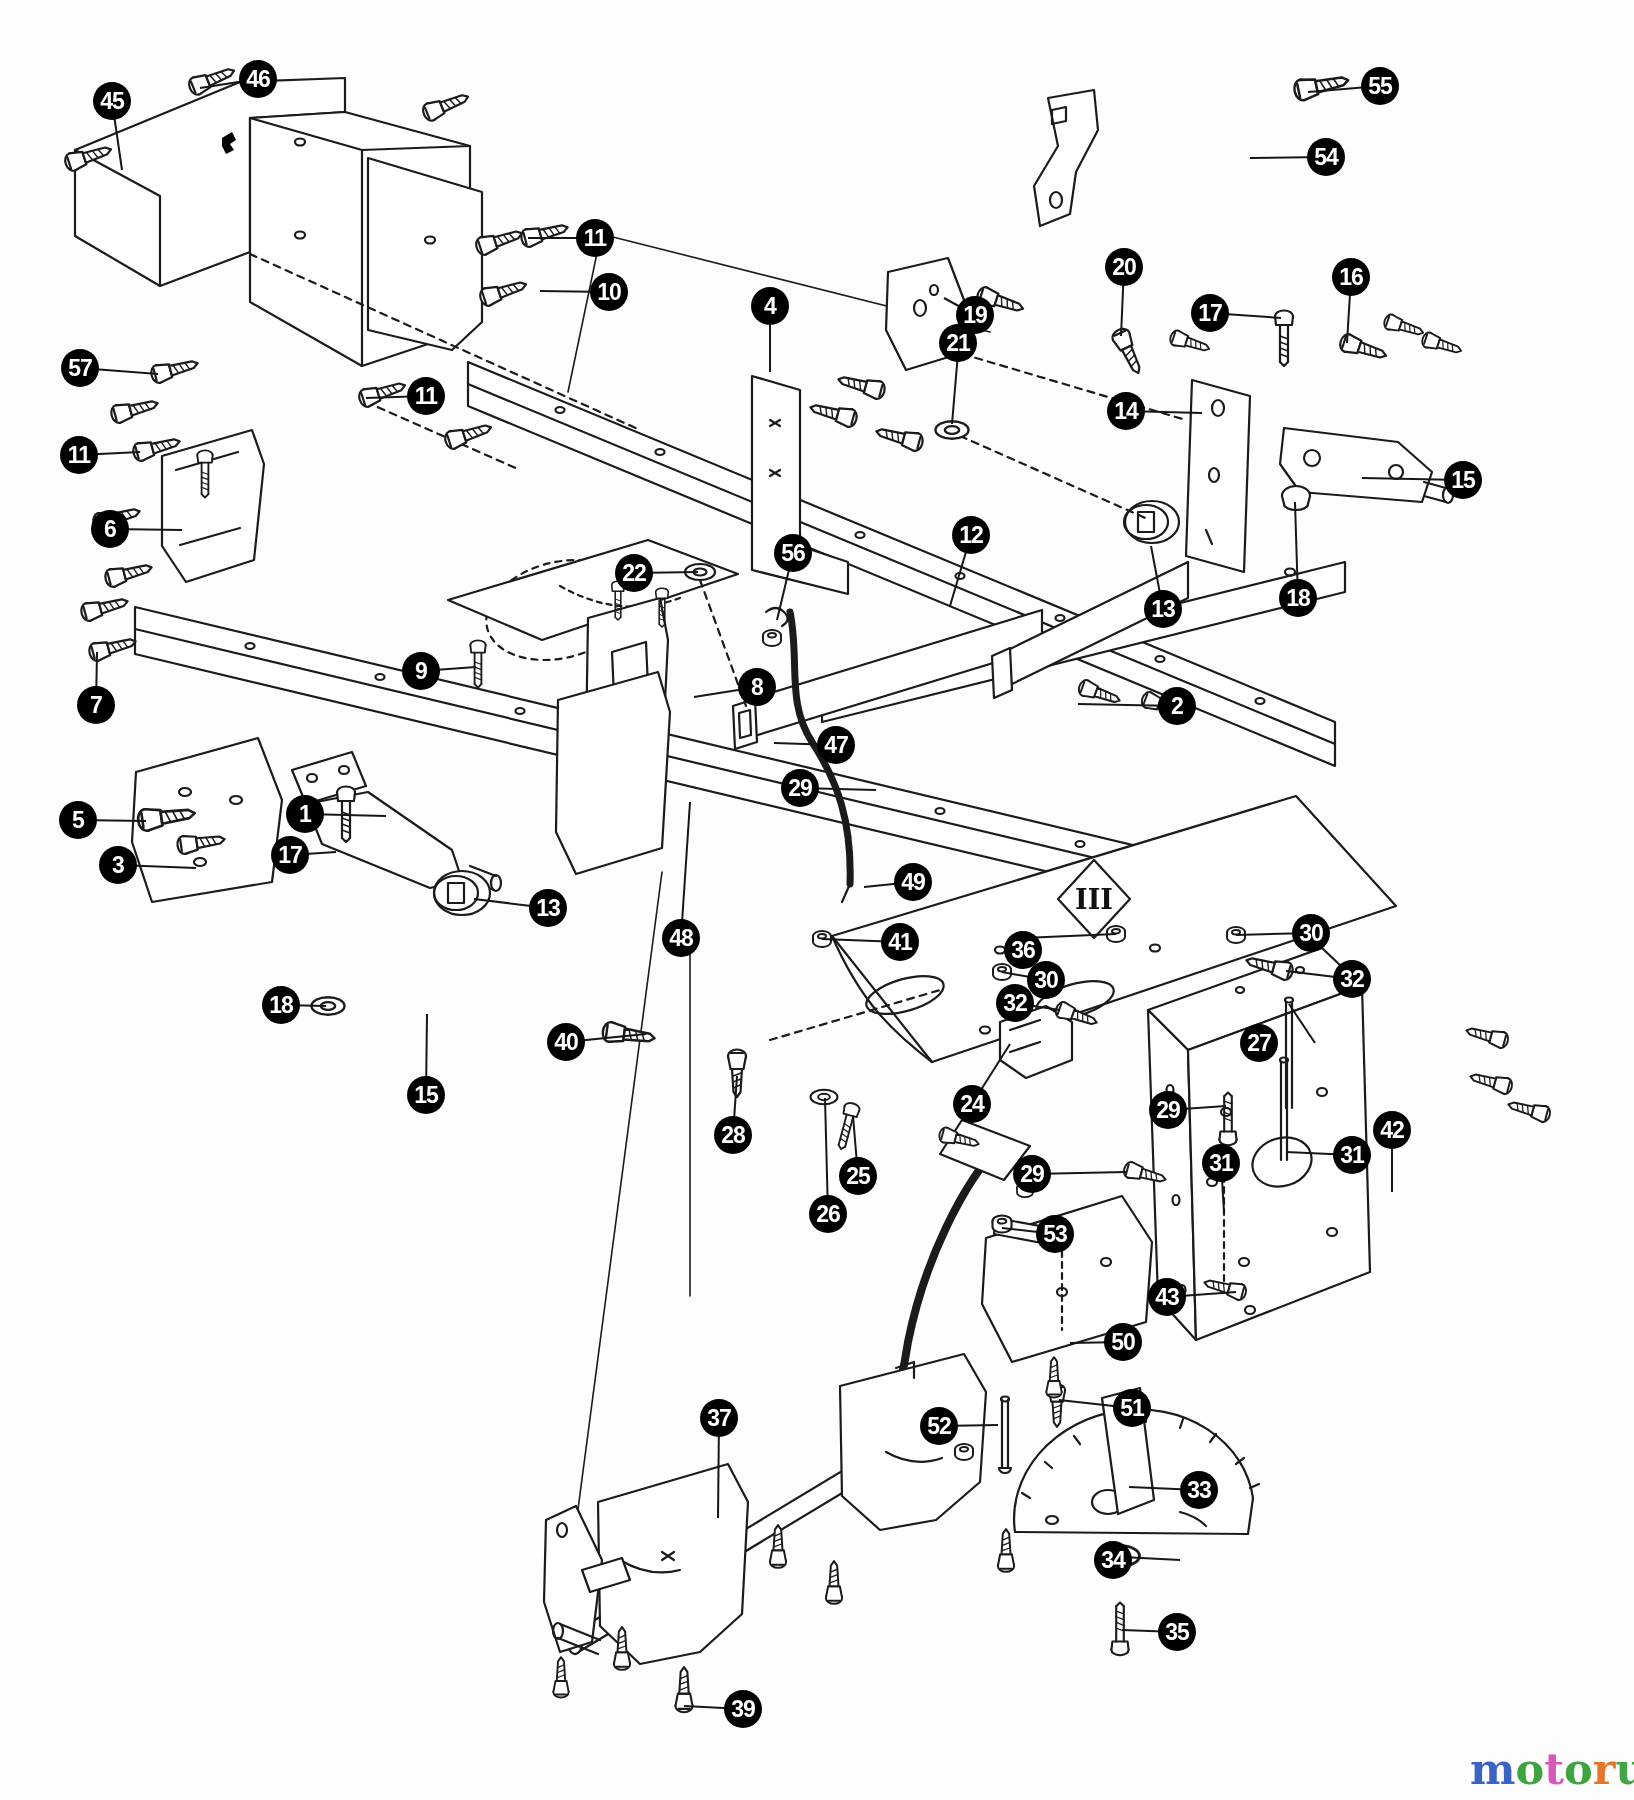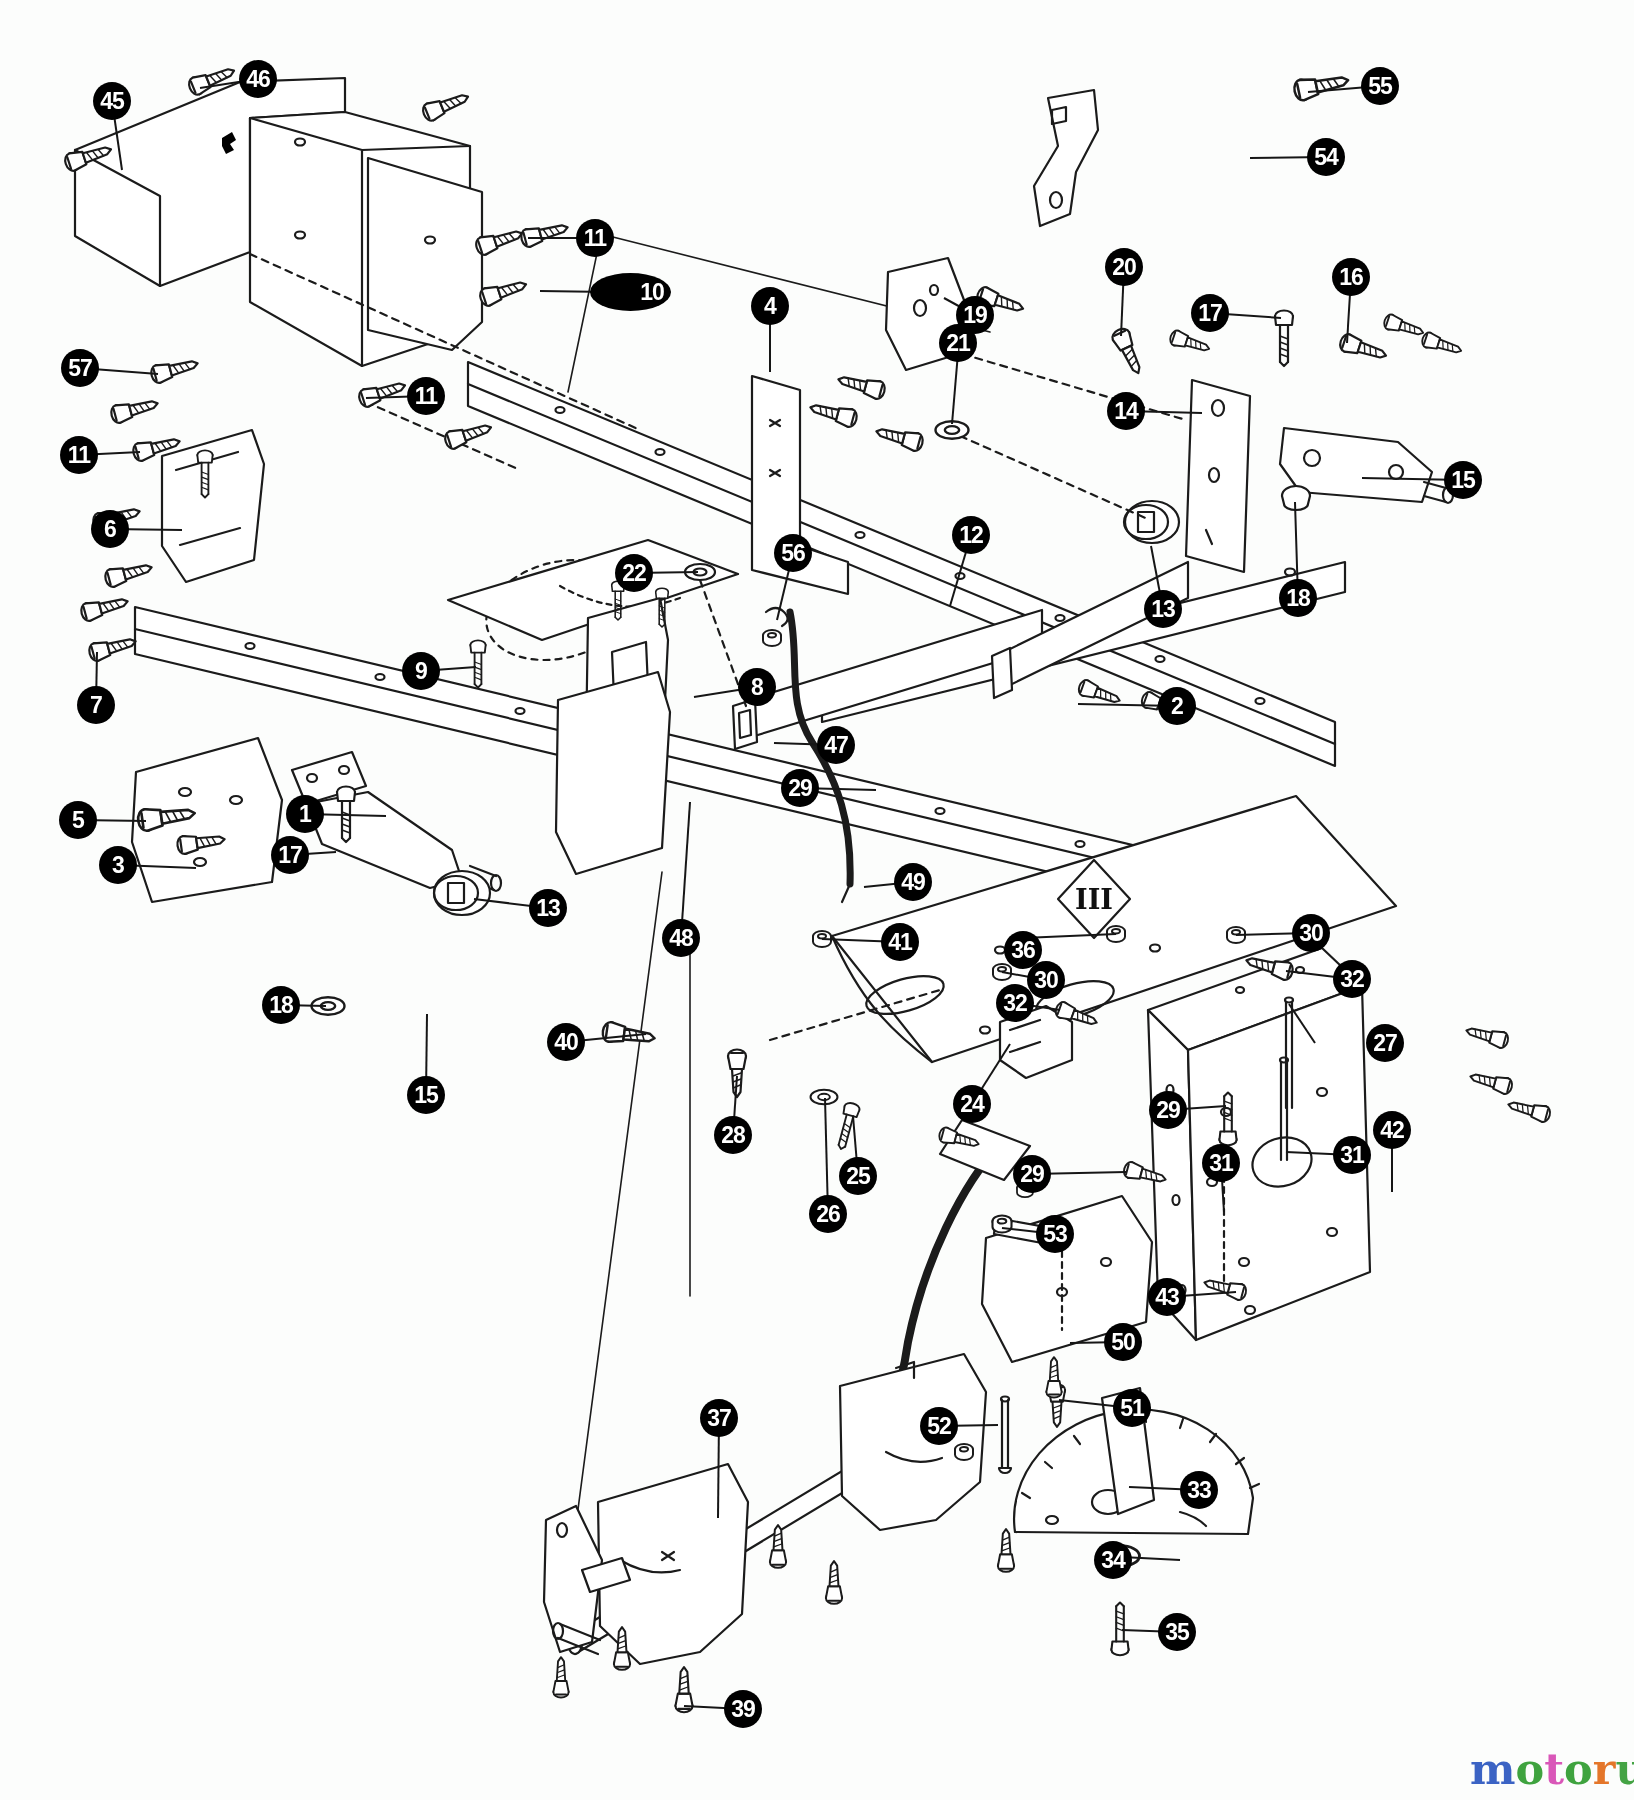--- a/index.html
+++ b/index.html
@@ -403,21 +403,21 @@
       <line x1="1177" y1="1632" x2="1122" y2="1630"></line>
     </svg>
 
   <div>
       <div class="callout" style="left: 239px; top: 60px;">46</div>
       <div class="callout" style="left: 93px; top: 82px;">45</div>
       <div class="callout" style="left: 1361px; top: 67px;">55</div>
       <div class="callout" style="left: 1307px; top: 138px;">54</div>
       <div class="callout" style="left: 407px; top: 377px;">11</div>
       <div class="callout" style="left: 576px; top: 219px;">11</div>
-      <div class="callout" style="left: 590px; top: 273px; padding-left: 43px;">10</div>
+      <div class="callout" style="left: 590px; top: 273px;">10</div>
       <div class="callout" style="left: 61px; top: 349px;">57</div>
       <div class="callout" style="left: 60px; top: 436px;">11</div>
       <div class="callout" style="left: 91px; top: 510px;">6</div>
       <div class="callout" style="left: 77px; top: 686px;">7</div>
       <div class="callout" style="left: 751px; top: 287px;">4</div>
       <div class="callout" style="left: 956px; top: 296px;">19</div>
       <div class="callout" style="left: 939px; top: 324px; text-align: right;">21</div>
       <div class="callout" style="left: 1105px; top: 248px;">20</div>
       <div class="callout" style="left: 1332px; top: 258px;">16</div>
       <div class="callout" style="left: 1191px; top: 294px;">17</div>
@@ -442,21 +442,21 @@
       <div class="callout" style="left: 262px; top: 986px;">18</div>
       <div class="callout" style="left: 407px; top: 1076px;">15</div>
       <div class="callout" style="left: 547px; top: 1023px;">40</div>
       <div class="callout" style="left: 894px; top: 863px;">49</div>
       <div class="callout" style="left: 881px; top: 923px;">41</div>
       <div class="callout" style="left: 1004px; top: 919px; margin-top: 12px;">36</div>
       <div class="callout" style="left: 1292px; top: 914px;">30</div>
       <div class="callout" style="left: 1027px; top: 961px;">30</div>
       <div class="callout" style="left: 996px; top: 984px;">32</div>
       <div class="callout" style="left: 1333px; top: 960px;">32</div>
-      <div class="callout" style="left: 1366px; top: 1024px;">27</div>
+      <div class="callout" style="left: 1240px; top: 1024px;">27</div>
       <div class="callout" style="left: 953px; top: 1085px;">24</div>
       <div class="callout" style="left: 1149px; top: 1091px;">29</div>
       <div class="callout" style="left: 1202px; top: 1144px;">31</div>
       <div class="callout" style="left: 1333px; top: 1136px;">31</div>
       <div class="callout" style="left: 1373px; top: 1111px;">42</div>
       <div class="callout" style="left: 1148px; top: 1278px;">43</div>
       <div class="callout" style="left: 714px; top: 1116px;">28</div>
       <div class="callout" style="left: 839px; top: 1157px;">25</div>
       <div class="callout" style="left: 809px; top: 1195px;">26</div>
       <div class="callout" style="left: 1013px; top: 1155px;">29</div>

